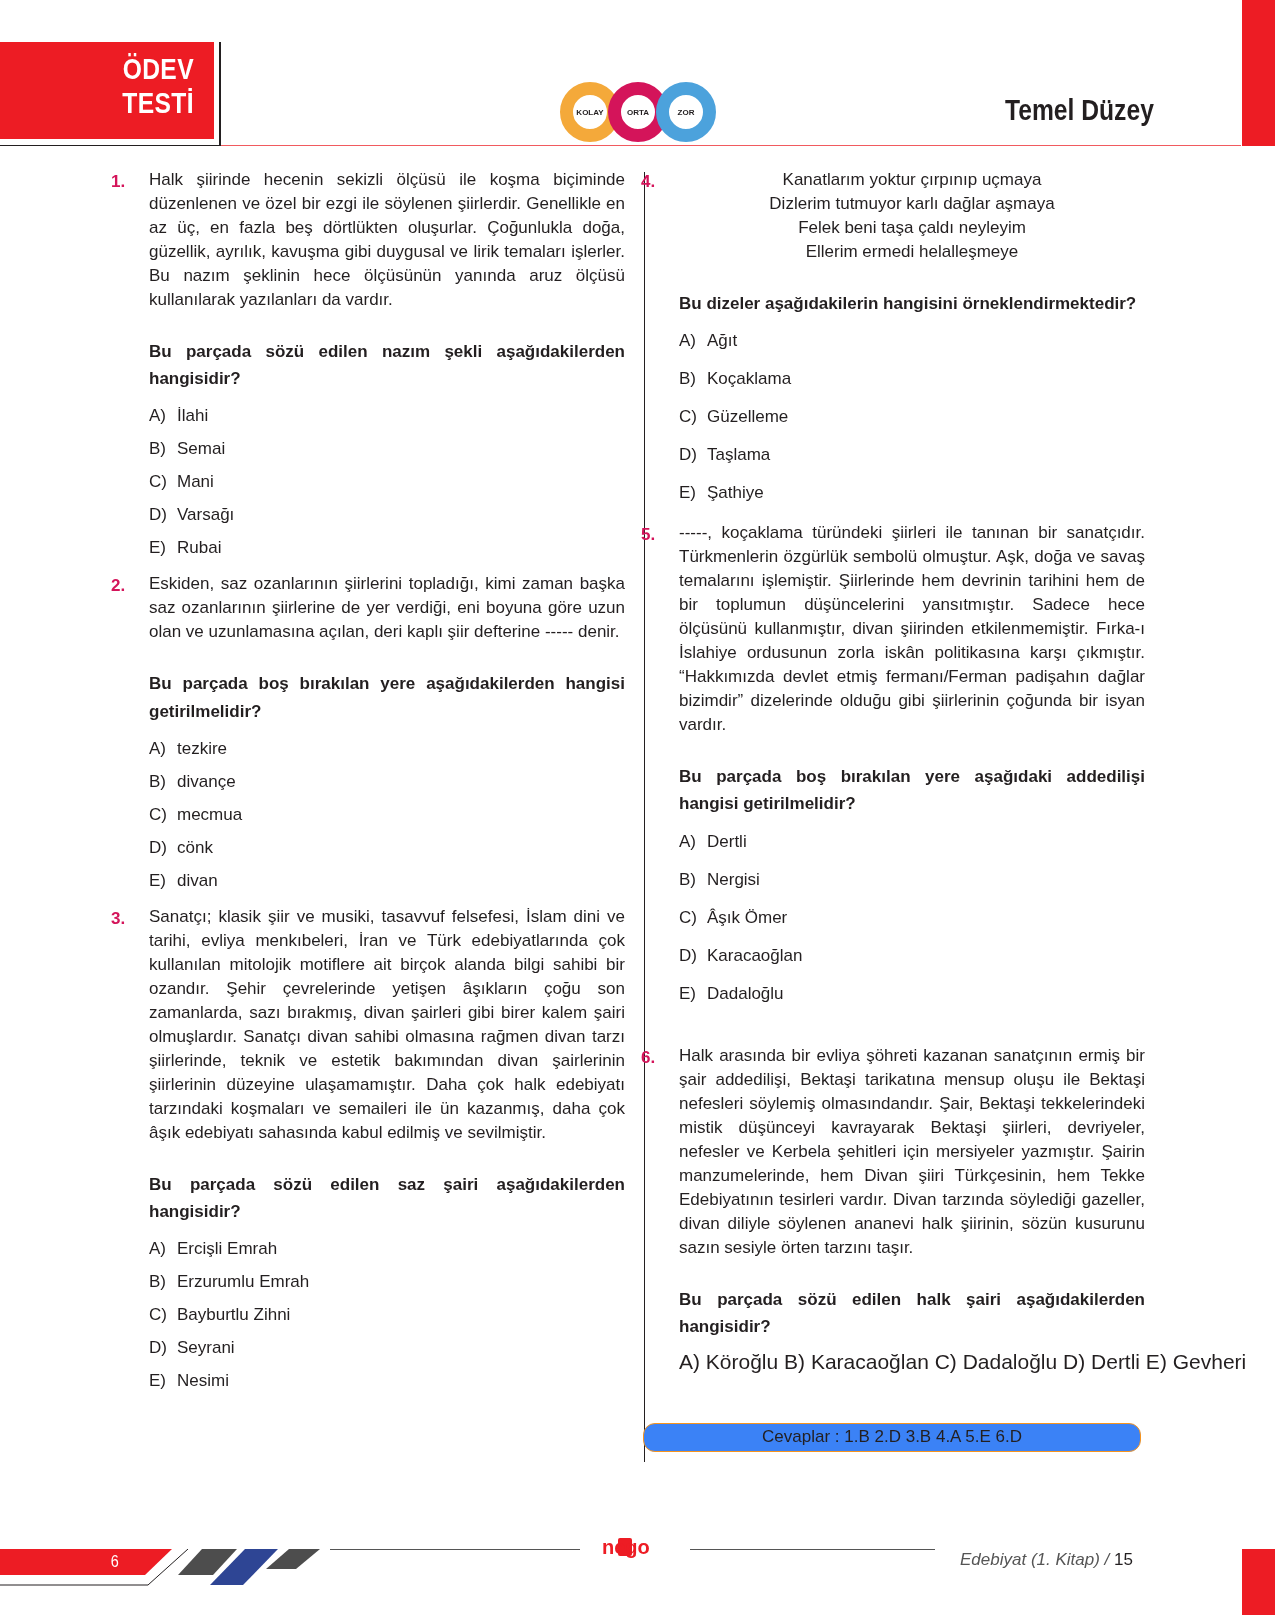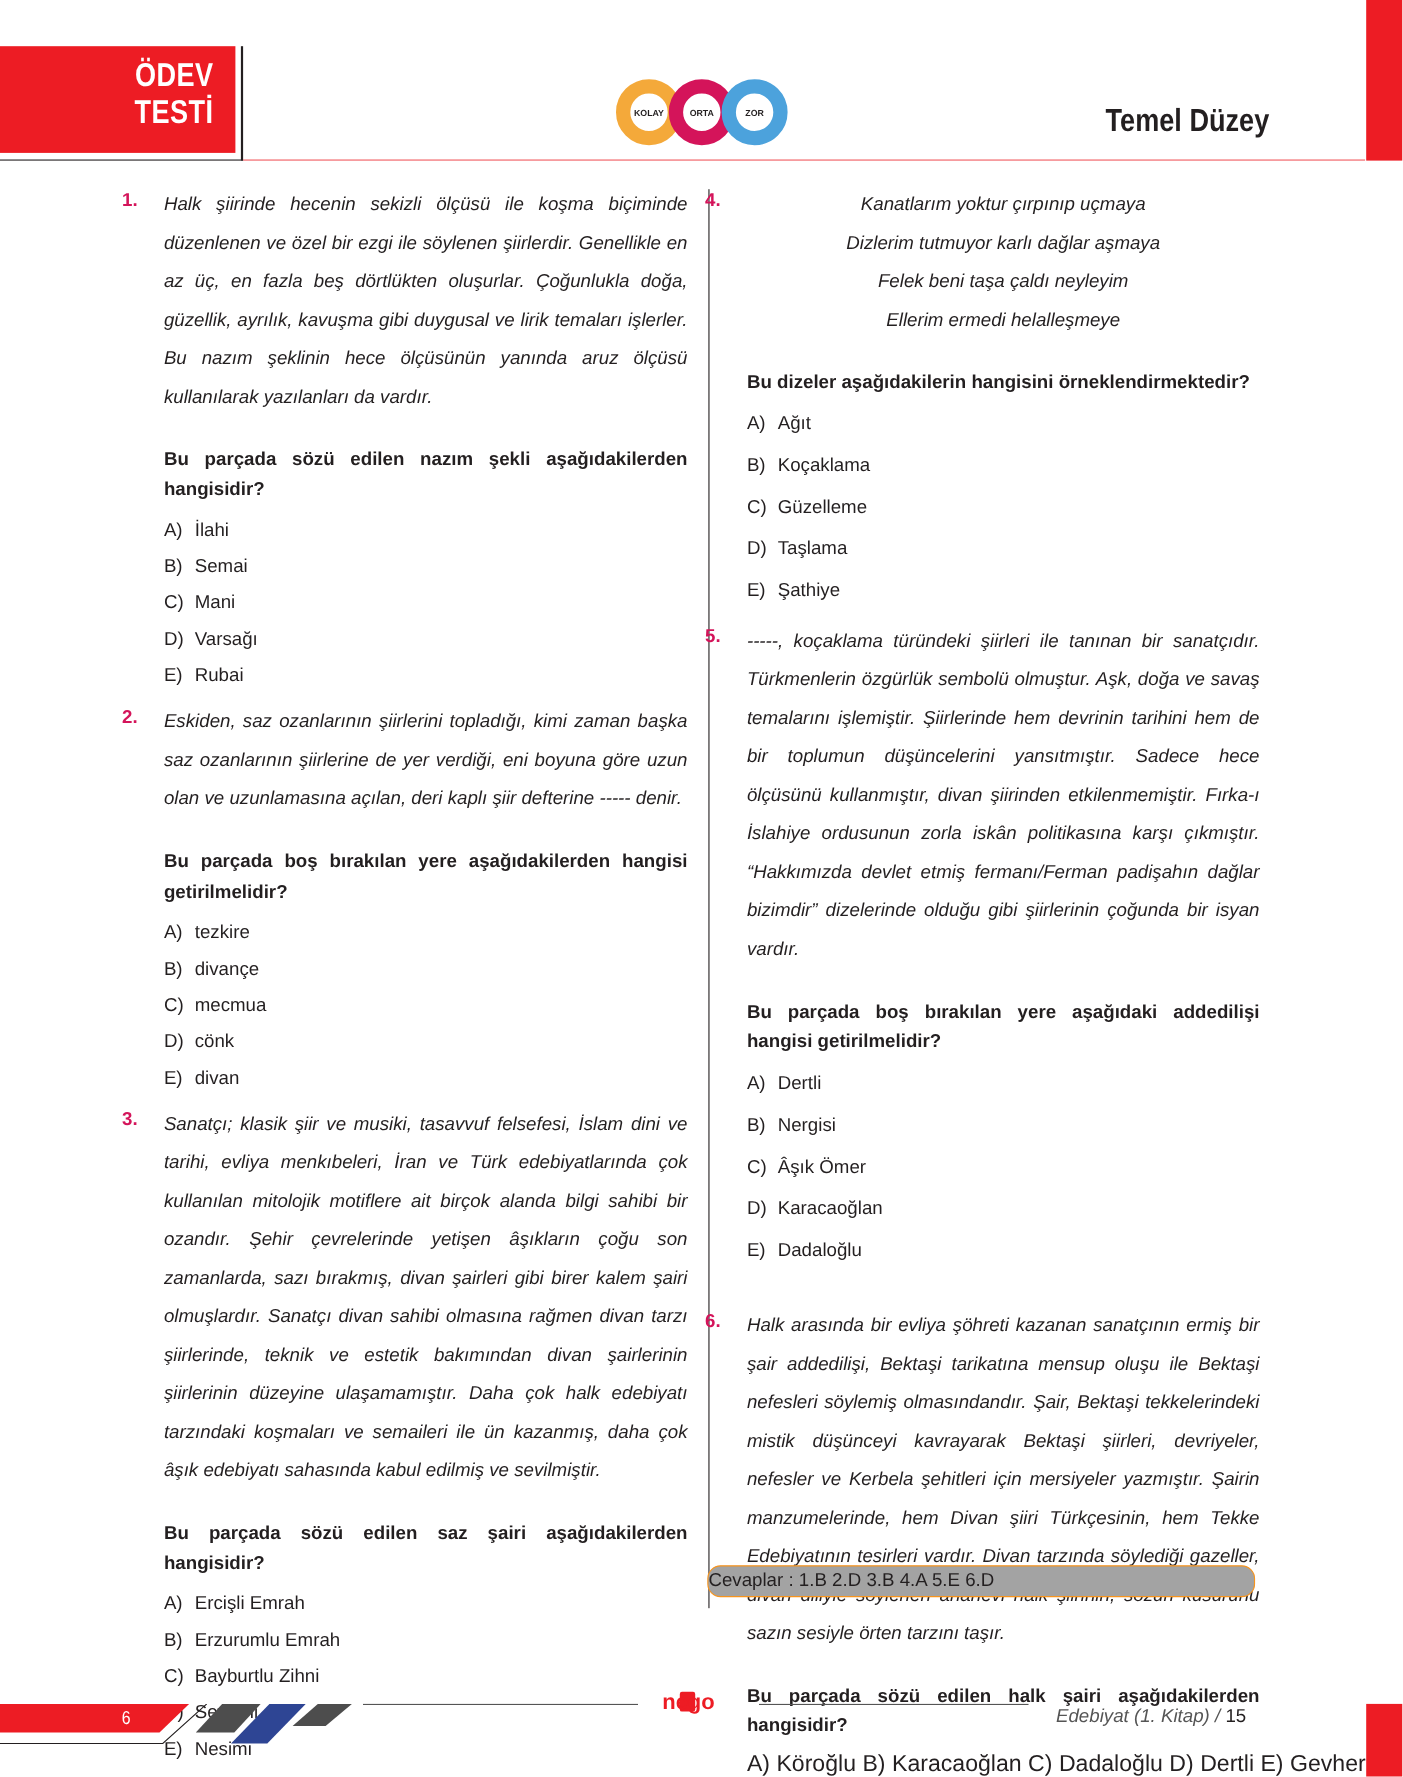--- a/index.html
+++ b/index.html
@@ -13,48 +13,48 @@
                font-family: "Liberation Sans", sans-serif; transform: scaleX(0.82); transform-origin: right top; }
   .hdr-vline { position: absolute; left: 219px; top: 42px; width: 2px; height: 104px; background: #231f20; }
   .hdr-bline-left { position: absolute; left: 0; top: 145px; width: 221px; height: 1px; background: #231f20; }
   .hdr-bline { position: absolute; left: 221px; top: 145px; width: 1020px; height: 1px; background: #f15a5f; }
   .hdr-right-red { position: absolute; left: 1242px; top: 0; width: 33px; height: 146px; background: #ed1c24; }
   .level { position: absolute; left: 1005px; top: 94px; font-weight: bold; font-size: 29px; color: #231f20;
            transform: scaleX(0.85); transform-origin: left top; white-space: nowrap; }
 
   
   .rings { position: absolute; left: 560px; top: 72px; width: 160px; height: 64px; }
-  .ring { position: absolute; top: 0; width: 60px; height: 60px; border-radius: 50%;
+  .ring { position: absolute; top: 10px; width: 60px; height: 60px; border-radius: 50%;
           box-sizing: border-box; border: 13px solid; background: #fff;
           display: flex; align-items: center; justify-content: center; }
   .ring span { font-size: 8px; font-weight: bold; color: #231f20; }
   .ring.kolay { left: 0; border-color: #f4a93a; z-index: 1; }
   .ring.orta  { left: 48px; border-color: #d4145a; z-index: 2; justify-content: center; }
   .ring.zor   { left: 96px; border-color: #4ca2dc; z-index: 3; }
 
   
   .col-divider { position: absolute; left: 644px; top: 172px; width: 1px; height: 1290px; background: #231f20; }
   .col { position: absolute; top: 168px; }
   .col.left { left: 111px; width: 514px; }
   .col.right { left: 641px; width: 504px; }
 
   .q { position: relative; padding-left: 38px; }
   .qnum { position: absolute; left: 0; top: 0; color: #d4145a; font-weight: bold; font-size: 17px; line-height: 27px; }
-  .stem { font-size: 17px; line-height: 35px; text-align: justify; margin: 0; font-style: italic; }
+  .stem { font-size: 17px; line-height: 24px; text-align: justify; margin: 0; }
   .stem.poem { text-align: center; }
   .prompt { font-size: 17px; line-height: 27.2px; font-weight: bold; margin: 26px 0 0 0; text-align: justify; }
   .opts { list-style: none; margin: 14px 0 0 0; padding: 0; }
   .opts li { font-size: 17px; line-height: 20px; margin-bottom: 13px; display: flex; }
   .opts.wide li { margin-bottom: 18px; }
   .opts li .letter { width: 28px; flex: none; }
   .inline-opts { font-size: 21px; line-height: 24px; margin: 10px 0 0 0; white-space: nowrap; }
 
   .answers { position: absolute; left: 643px; top: 1423px; width: 498px; height: 29px;
              box-sizing: border-box; border: 1.5px solid #f7941d; border-radius: 12px;
-             background: #a3a3a3; font-size: 17px; line-height: 26px; color: #231f20; }
+             background: #3b82f6; text-align: center; font-size: 17px; line-height: 26px; color: #231f20; }
 
   
   .foot { position: absolute; left: 0; top: 1528px; width: 1275px; height: 60px; }
   .foot-line-mid-l { position: absolute; left: 330px; top: 21px; width: 250px; height: 1px; background: #555; }
   .foot-line-mid-r { position: absolute; left: 690px; top: 21px; width: 245px; height: 1px; background: #555; }
   .page-left { position: absolute; left: 0; top: 21px; width: 172px; height: 26px; }
   .page-left-num { position: absolute; left: 110px; top: 24px; color: #fff; font-size: 17px; line-height: 20px;
                    transform: scaleX(0.85); }
   .page-right { position: absolute; left: 960px; top: 22px; font-size: 17px; color: #555; white-space: nowrap; }
   .page-right .book { font-style: italic; }

